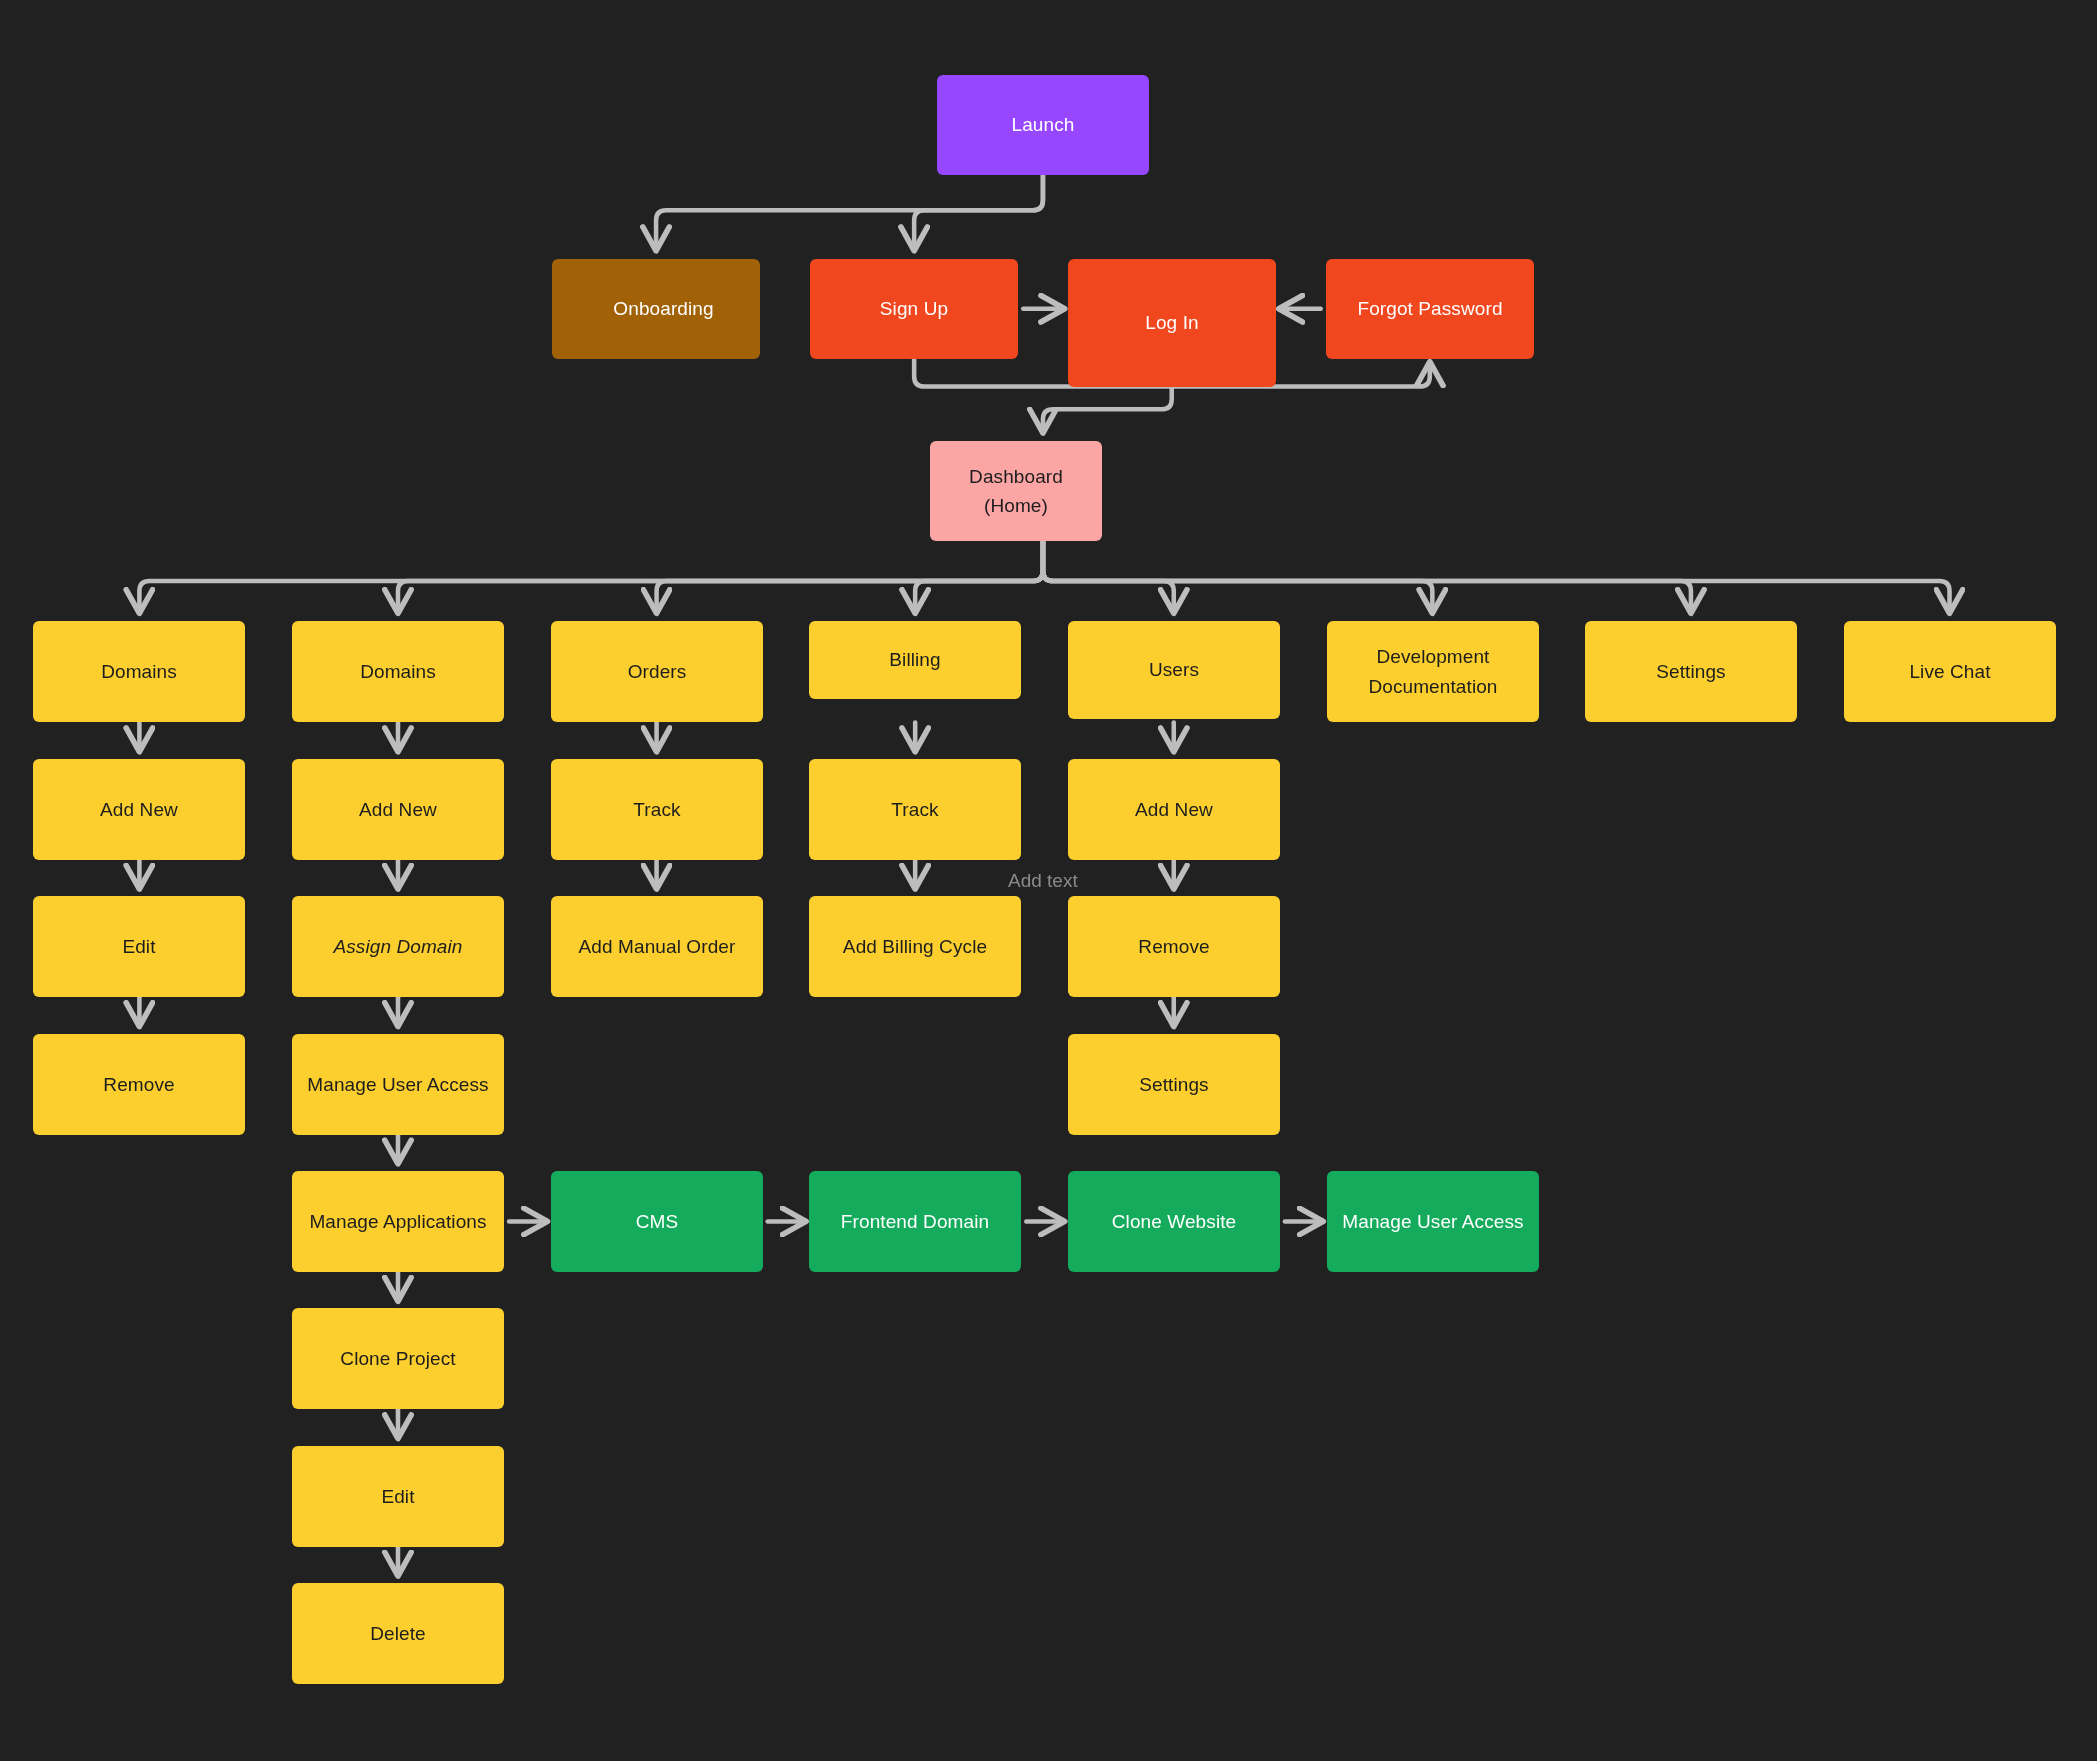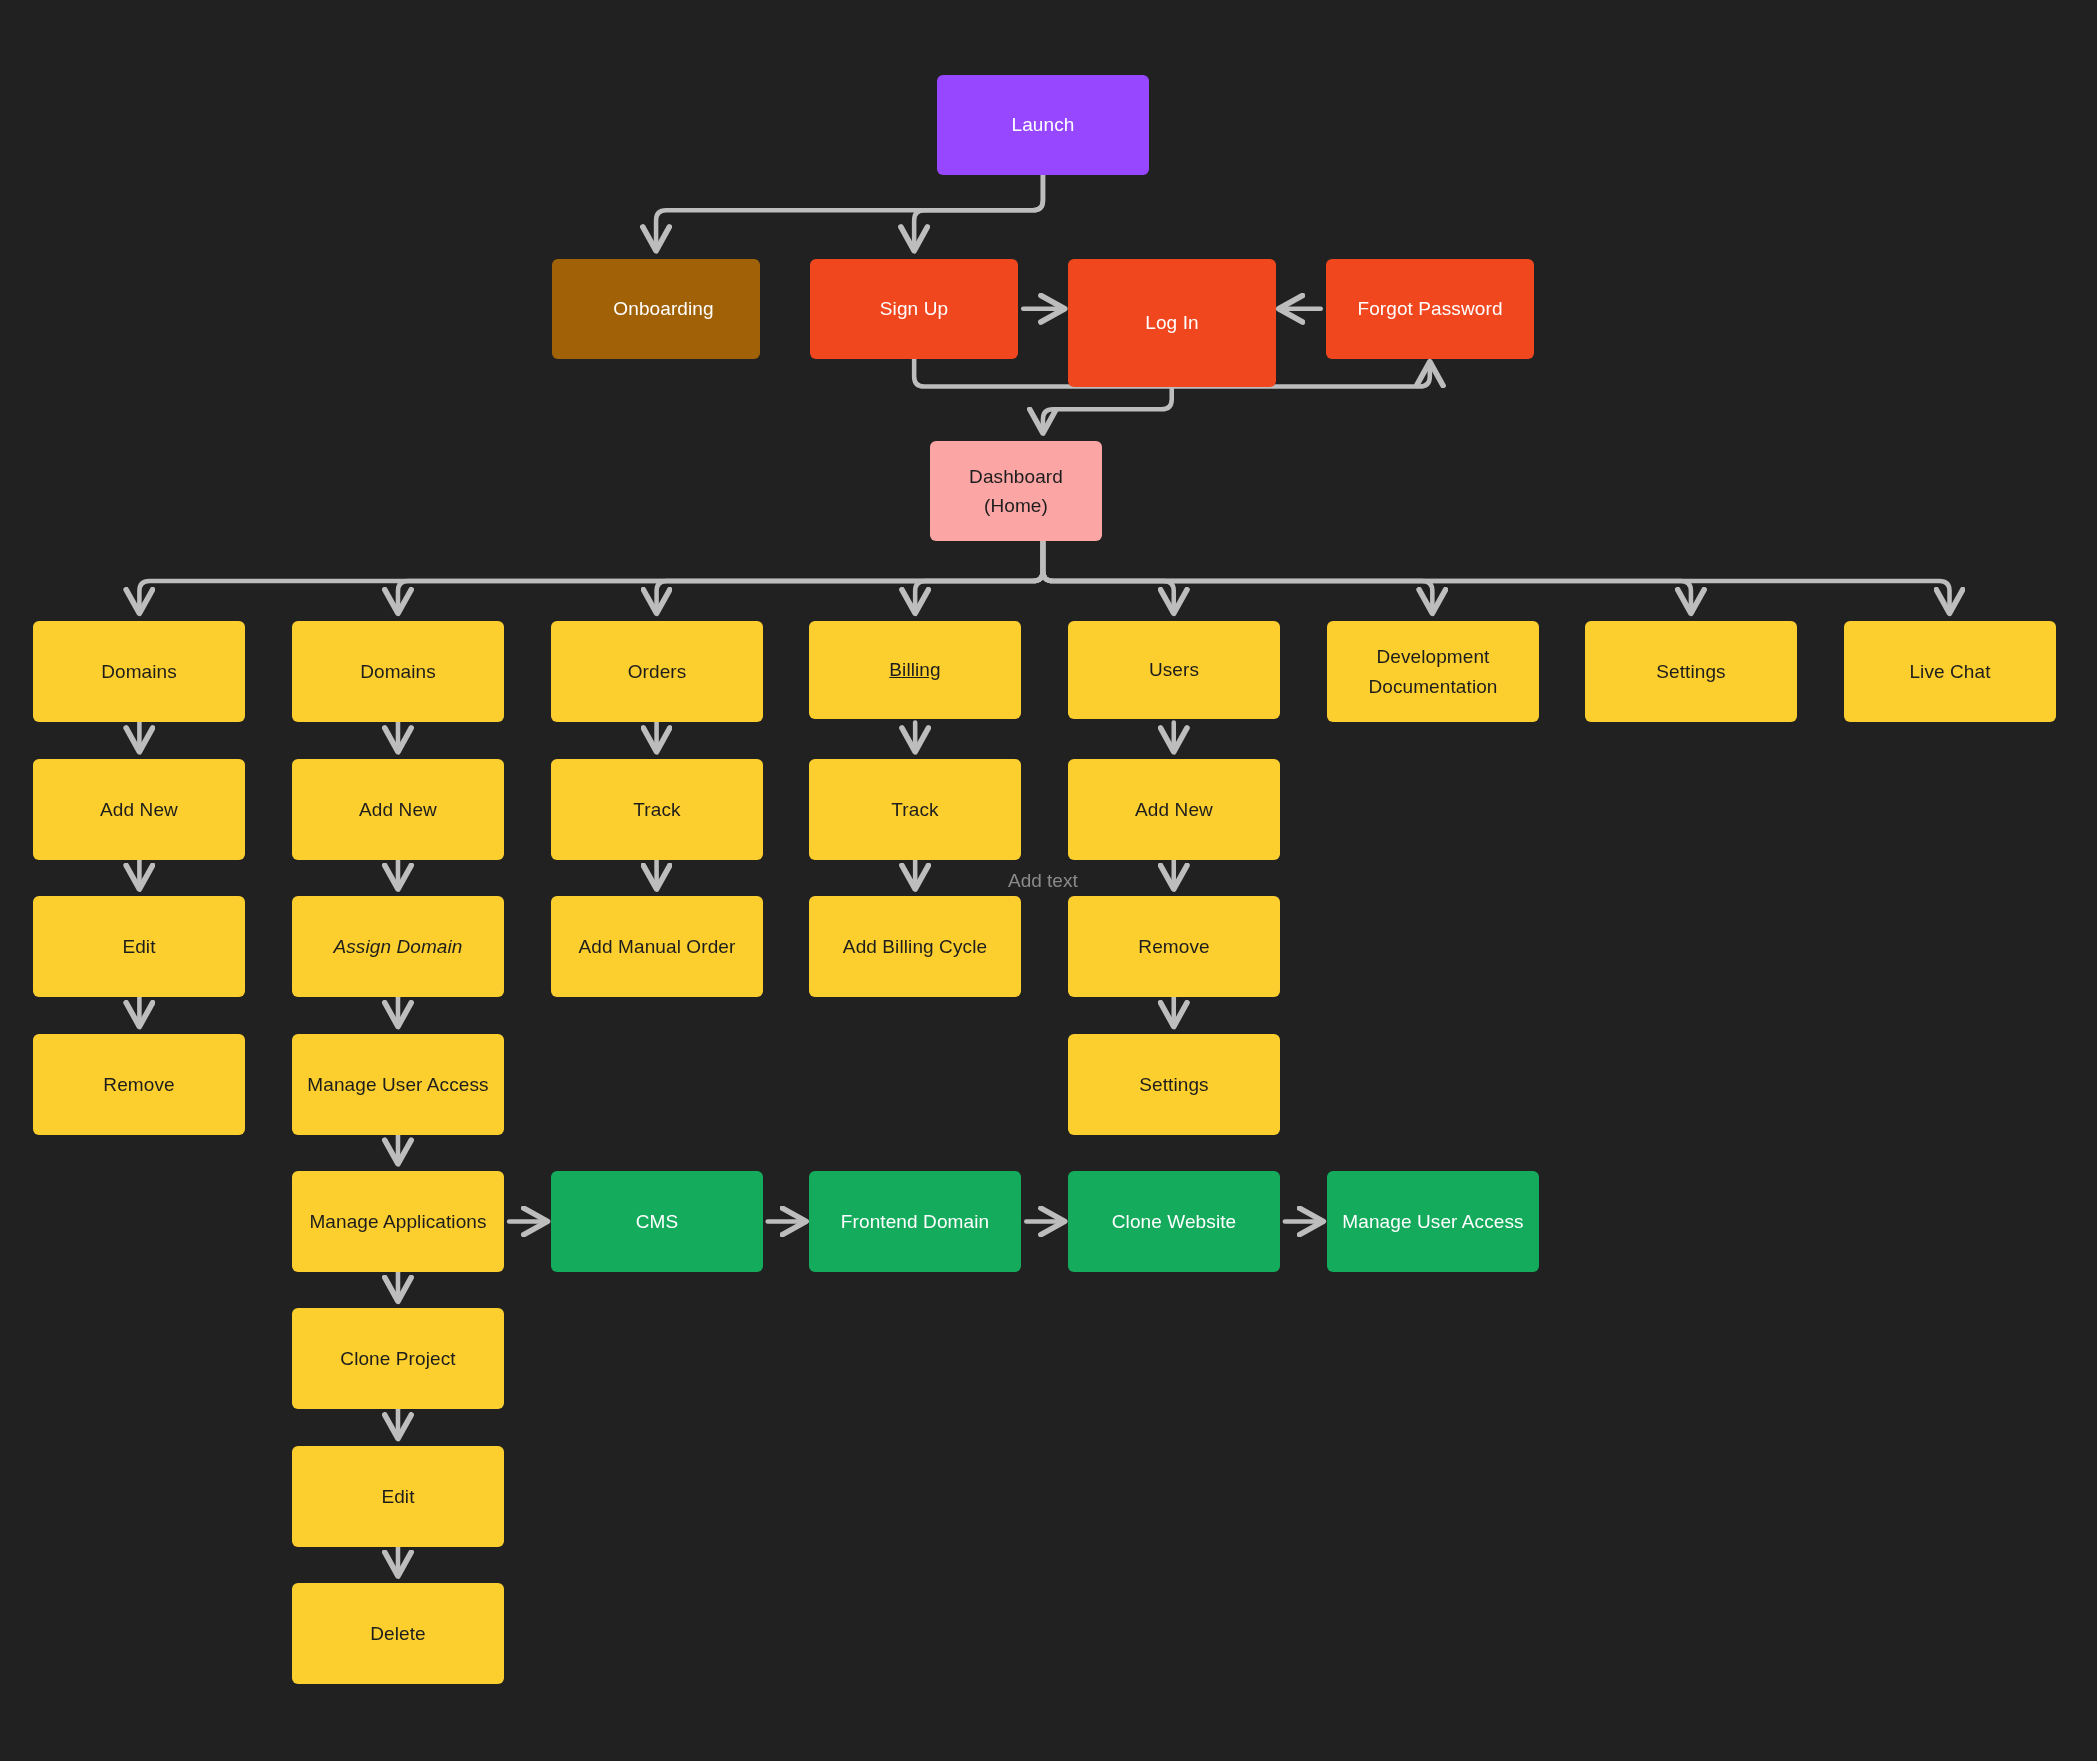--- a/index.html
+++ b/index.html
@@ -91,21 +91,21 @@
       </div>
       <div class="node t-dark" style="left: 33px; top: 621px; width: 212px; height: 101px; background: rgb(252, 207, 46);">
         <span>Domains</span>
       </div>
       <div class="node t-dark" style="left: 292px; top: 621px; width: 212px; height: 101px; background: rgb(252, 207, 46);">
         <span>Domains</span>
       </div>
       <div class="node t-dark" style="left: 551px; top: 621px; width: 212px; height: 101px; background: rgb(252, 207, 46);">
         <span>Orders</span>
       </div>
-      <div class="node t-dark" style="left: 809px; top: 621px; width: 212px; height: 98px; background: rgb(252, 207, 46); text-decoration: underline;">
+      <div class="node t-dark" style="left: 809px; top: 621px; width: 212px; height: 78px; background: rgb(252, 207, 46);">
         <span>Billing</span>
       </div>
       <div class="node t-dark" style="left: 1068px; top: 621px; width: 212px; height: 98px; background: rgb(252, 207, 46);">
         <span>Users</span>
       </div>
       <div class="node t-dark" style="left: 1327px; top: 621px; width: 212px; height: 101px; background: rgb(252, 207, 46);">
         <span>Development
 Documentation</span>
       </div>
       <div class="node t-dark" style="left: 1585px; top: 621px; width: 212px; height: 101px; background: rgb(252, 207, 46);">

